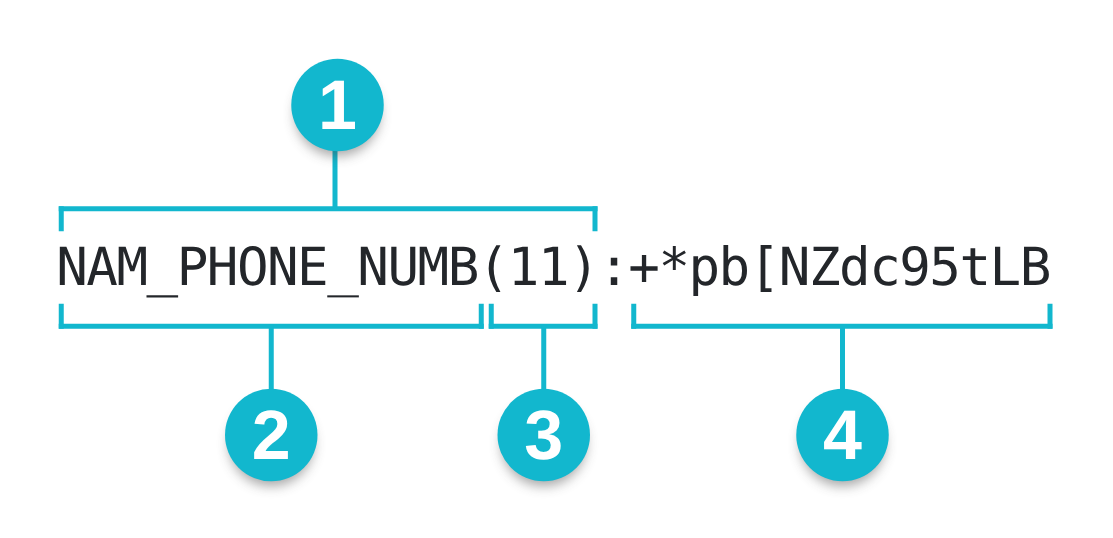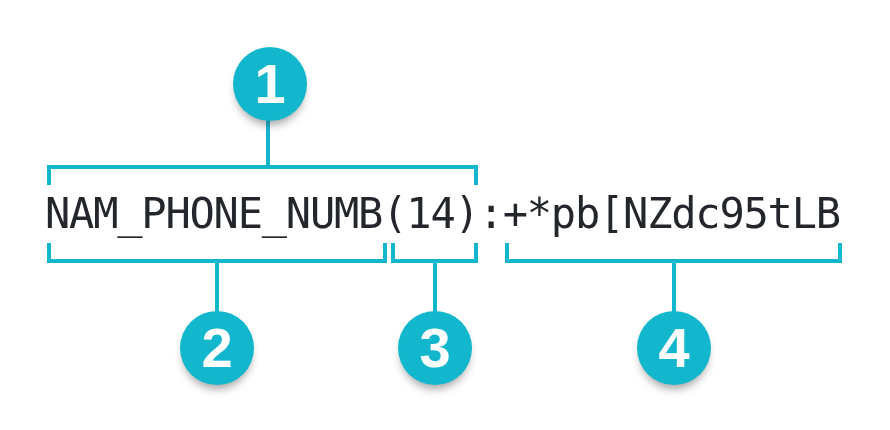--- a/index.html
+++ b/index.html
@@ -44,21 +44,21 @@
 <body>
 
 <div class="canvas">
 
   <div class="stem" id="stem-1"></div>
   <div class="circle" id="circle-1">
     <span>1</span>
   </div>
   <div class="bracket above" id="bracket-1"></div>
 
-  <div class="code">NAM_PHONE_NUMB(14):+*pb[NZdc95tLB</div>
+  <div class="code">NAM_PHONE_NUMB(11):+*pb[NZdc95tLB</div>
 
   <div class="bracket below" id="bracket-2"></div>
   <div class="stem" id="stem-2"></div>
   <div class="circle" id="circle-2">
     <span>2</span>
   </div>
 
   <div class="bracket below" id="bracket-3"></div>
   <div class="stem" id="stem-3"></div>
   <div class="circle" id="circle-3">

